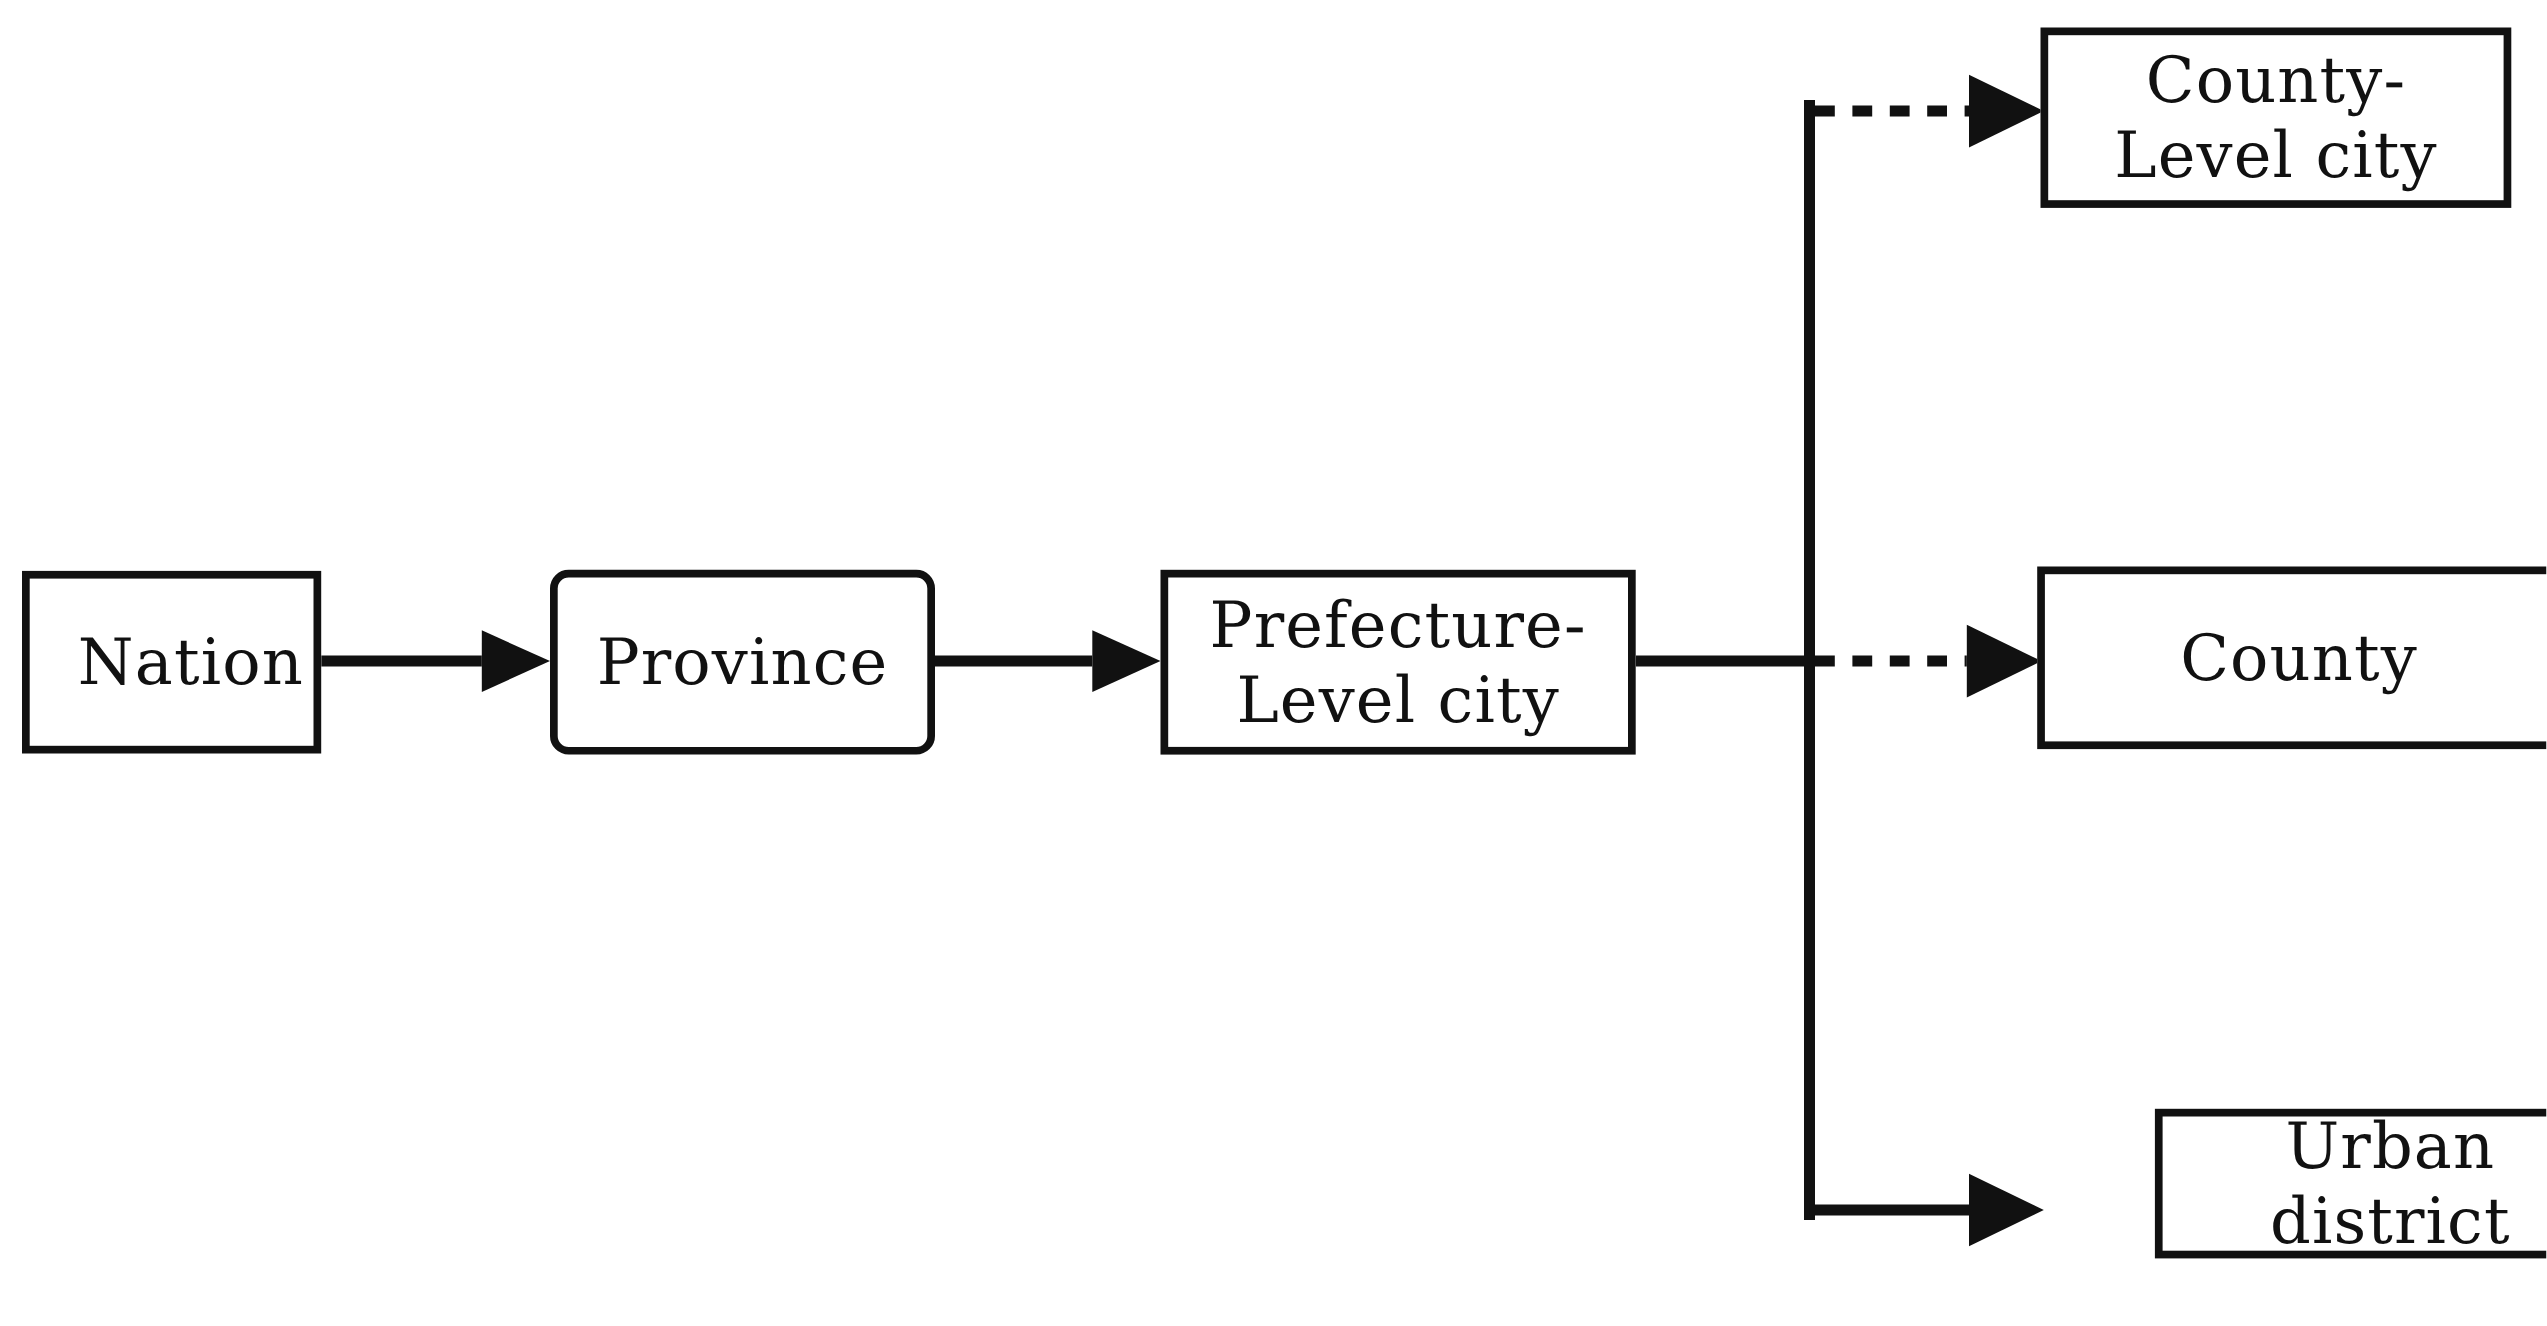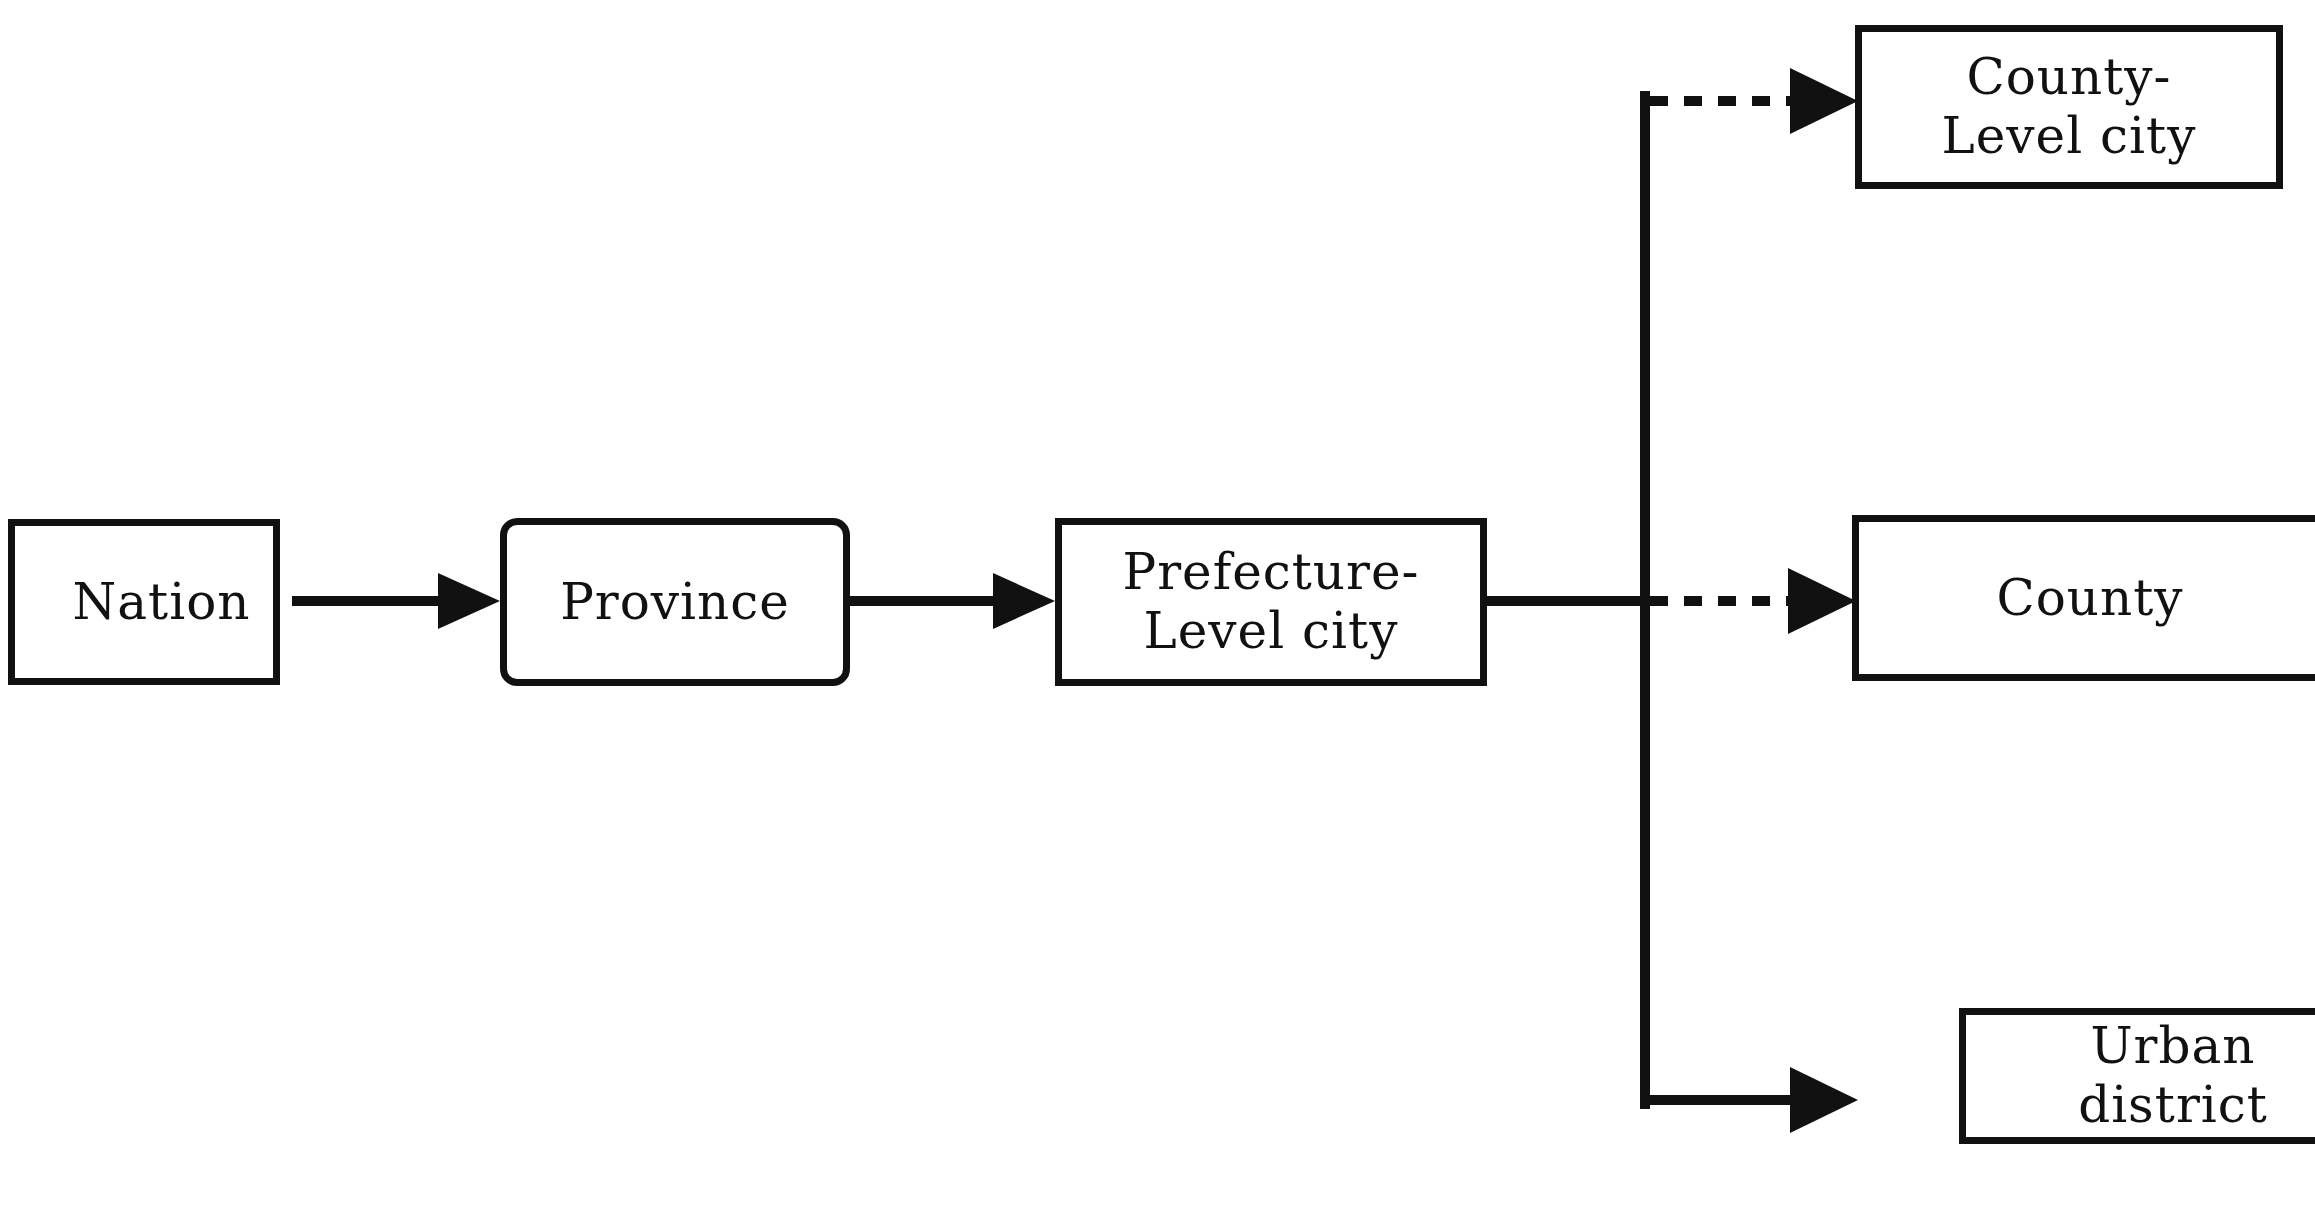--- a/index.html
+++ b/index.html
@@ -27,32 +27,32 @@
     box-sizing: border-box;
     border: 7px solid #111111;
     background: #ffffff;
     display: flex;
     flex-direction: column;
     align-items: center;
     justify-content: center;
     text-align: center;
     color: #111111;
     font-family: "DejaVu Serif", serif;
-    font-size: 50px;
+    font-size: 58px;
     line-height: 1.18;
     letter-spacing: 1px;
     z-index: 3;
   }
   .node-box .node-line {
     display: block;
     white-space: pre;
   }
 
   
-  #node-nation      { left: 8px;   top: 519px;  width: 272px; height: 166px; padding-left: 35px; }
+  #node-nation      { left: 20px;   top: 519px;  width: 272px; height: 166px; padding-left: 35px; }
   #node-province    { left: 500px;  top: 518px;  width: 350px; height: 168px; border-radius: 17px; }
   #node-prefecture  { left: 1055px; top: 518px;  width: 432px; height: 168px; }
   #node-county-city { left: 1855px; top: 25px;   width: 428px; height: 164px; }
   #node-county      { left: 1852px; top: 515px;  width: 476px; height: 166px; }
   #node-urban       { left: 1959px; top: 1008px; width: 428px; height: 136px; }
 </style>
 </head>
 <body>
 
 <div id="diagram-root">

